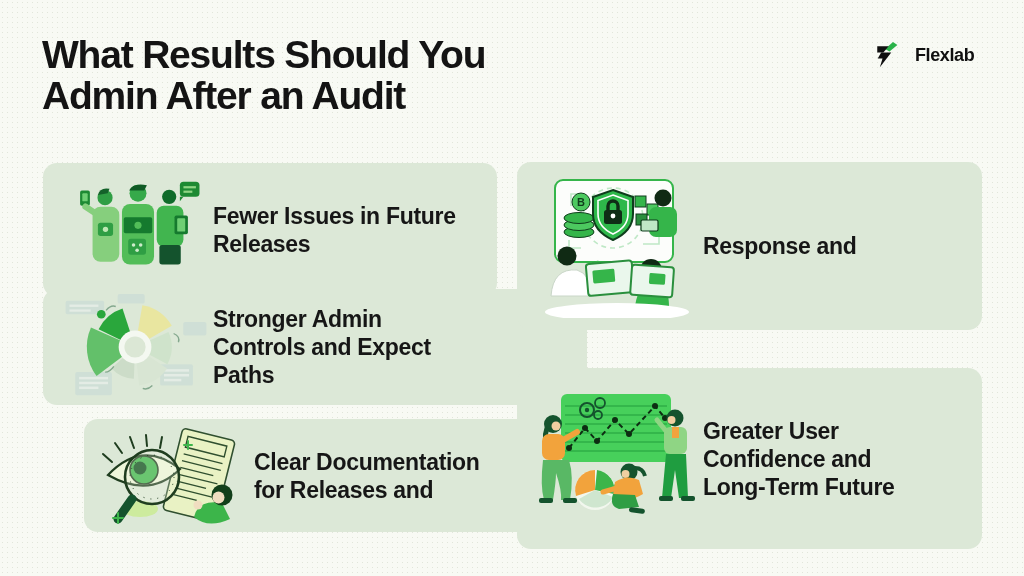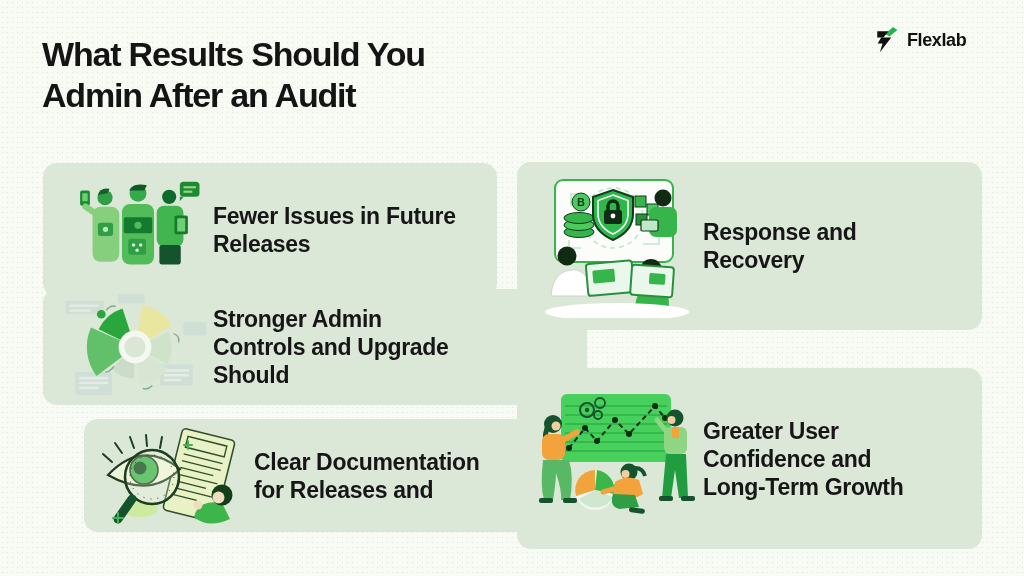--- a/index.html
+++ b/index.html
@@ -5,23 +5,23 @@
   html,body{margin:0;padding:0;}
   body{width:1024px;height:576px;overflow:hidden;font-family:"Liberation Sans",sans-serif;}
   .canvas{position:relative;width:1024px;height:576px;
     background-color:#f8faf4;
     background-image:
       radial-gradient(#e1e6da 0.7px, transparent 0.7px),
       radial-gradient(#ecefe6 0.7px, transparent 0.7px);
     background-size:5px 5px,8px 8px;
     background-position:0 0,2px 3px;}
   .title{position:absolute;left:42px;top:34px;font-weight:700;color:#141414;
-    font-size:34px;line-height:41px;letter-spacing:-1.2px;}
+    font-size:39px;line-height:41px;letter-spacing:-1.2px;}
   .title span{display:block;}
-  .logo{position:absolute;left:872px;top:26px;display:flex;align-items:center;gap:7px;}
+  .logo{position:absolute;left:872px;top:41px;display:flex;align-items:center;gap:15px;}
   .logo-text{font-weight:700;font-size:18px;color:#101010;letter-spacing:-0.4px;}
   .card{position:absolute;background:#dce8d7;border-radius:14px;}
   #card1{left:43px;top:163px;width:454px;height:134px;}
   #card2{left:43px;top:289px;width:544px;height:116px;}
   #card3{left:43px;top:419px;width:454px;height:113px;margin-left:41px;}
   #card4{left:517px;top:162px;width:465px;height:168px;}
   #card5{left:517px;top:368px;width:465px;height:181px;}
   .illus{position:absolute;}
   #card1 .illus{left:20px;top:8px;width:150px;height:98px;}
   #card2 .illus{left:14px;top:4px;width:158px;height:108px;}
@@ -119,22 +119,22 @@
         <circle cx="78" cy="56" r="11" fill="#dbe7d5"></circle>
         <circle cx="43" cy="22" r="4.5" fill="#2aa73c"></circle>
         <path d="M48 18 q5 -6 10 -4" stroke="#84a88e" stroke-width="1.4" fill="none"></path>
         <path d="M118 42 q7 3 5 9" stroke="#84a88e" stroke-width="1.4" fill="none"></path>
         <path d="M96 96 q-5 5 -10 3" stroke="#84a88e" stroke-width="1.4" fill="none"></path>
         <path d="M56 76 q-4 6 -9 6" stroke="#84a88e" stroke-width="1.4" fill="none"></path>
       </svg>
     </div>
     <div class="label">
       <span>Stronger Admin</span>
-      <span>Controls and Upgrade</span>
-      <span>Should</span>
+      <span>Controls and Expect</span>
+      <span>Paths</span>
     </div>
   </section>
 
   <section class="card card-left" id="card3">
     <div class="illus">
       <svg viewBox="0 0 150 102">
         <ellipse cx="40" cy="84" rx="18" ry="8" fill="#cdeb9e"></ellipse>
         <g transform="rotate(14 98 50)">
           <rect x="72" y="8" width="54" height="84" rx="4" fill="#e9f2c4" stroke="#2f4f2f" stroke-width="1.6"></rect>
           <rect x="79" y="15" width="40" height="11" fill="none" stroke="#2f4f2f" stroke-width="1.4"></rect>
@@ -197,21 +197,20 @@
         </g>
         <g transform="rotate(4 116 108)">
           <rect x="96" y="92" width="42" height="30" rx="3" fill="#eaf7ec" stroke="#2a8f3d" stroke-width="2"></rect>
           <rect x="114" y="99" width="16" height="11" rx="1.5" fill="#35b54a"></rect>
         </g>
         <ellipse cx="82" cy="138" rx="72" ry="9" fill="#ffffff"></ellipse>
       </svg>
     </div>
     <div class="label">
       <span>Response and</span>
-      <span>Recovery</span>
     </div>
   </section>
 
   <section class="card card-right" id="card5">
     <div class="illus">
       <svg viewBox="0 0 176 150">
         <rect x="32" y="10" width="110" height="68" rx="6" fill="#47d05b"></rect>
         <path d="M36 22 h102 M36 31 h102 M36 40 h102 M36 49 h102 M36 58 h102 M36 67 h102" stroke="#2fae47" stroke-width="1.4"></path>
         <circle cx="58" cy="26" r="7" fill="none" stroke="#14532d" stroke-width="2"></circle>
         <circle cx="58" cy="26" r="2.2" fill="#14532d"></circle>
@@ -253,17 +252,17 @@
         <circle cx="96.5" cy="90" r="4" fill="#f0cfa0"></circle>
         <path d="M86 98 q12 -8 24 -2 l4 14 q-16 10 -30 2 z" fill="#f2a33c"></path>
         <path d="M84 110 q-4 12 6 15 l20 -2 l-4 -12 z" fill="#2f9e44"></path>
         <path d="M88 104 L74 108" stroke="#f2a33c" stroke-width="5" stroke-linecap="round"></path>
         <rect x="100" y="124" width="16" height="5" rx="2.5" fill="#14532d" transform="rotate(8 108 126)"></rect>
       </svg>
     </div>
     <div class="label">
       <span>Greater User</span>
       <span>Confidence and</span>
-      <span>Long-Term Growth</span>
+      <span>Long-Term Future</span>
     </div>
   </section>
 
 </div>
 
 </body></html>

